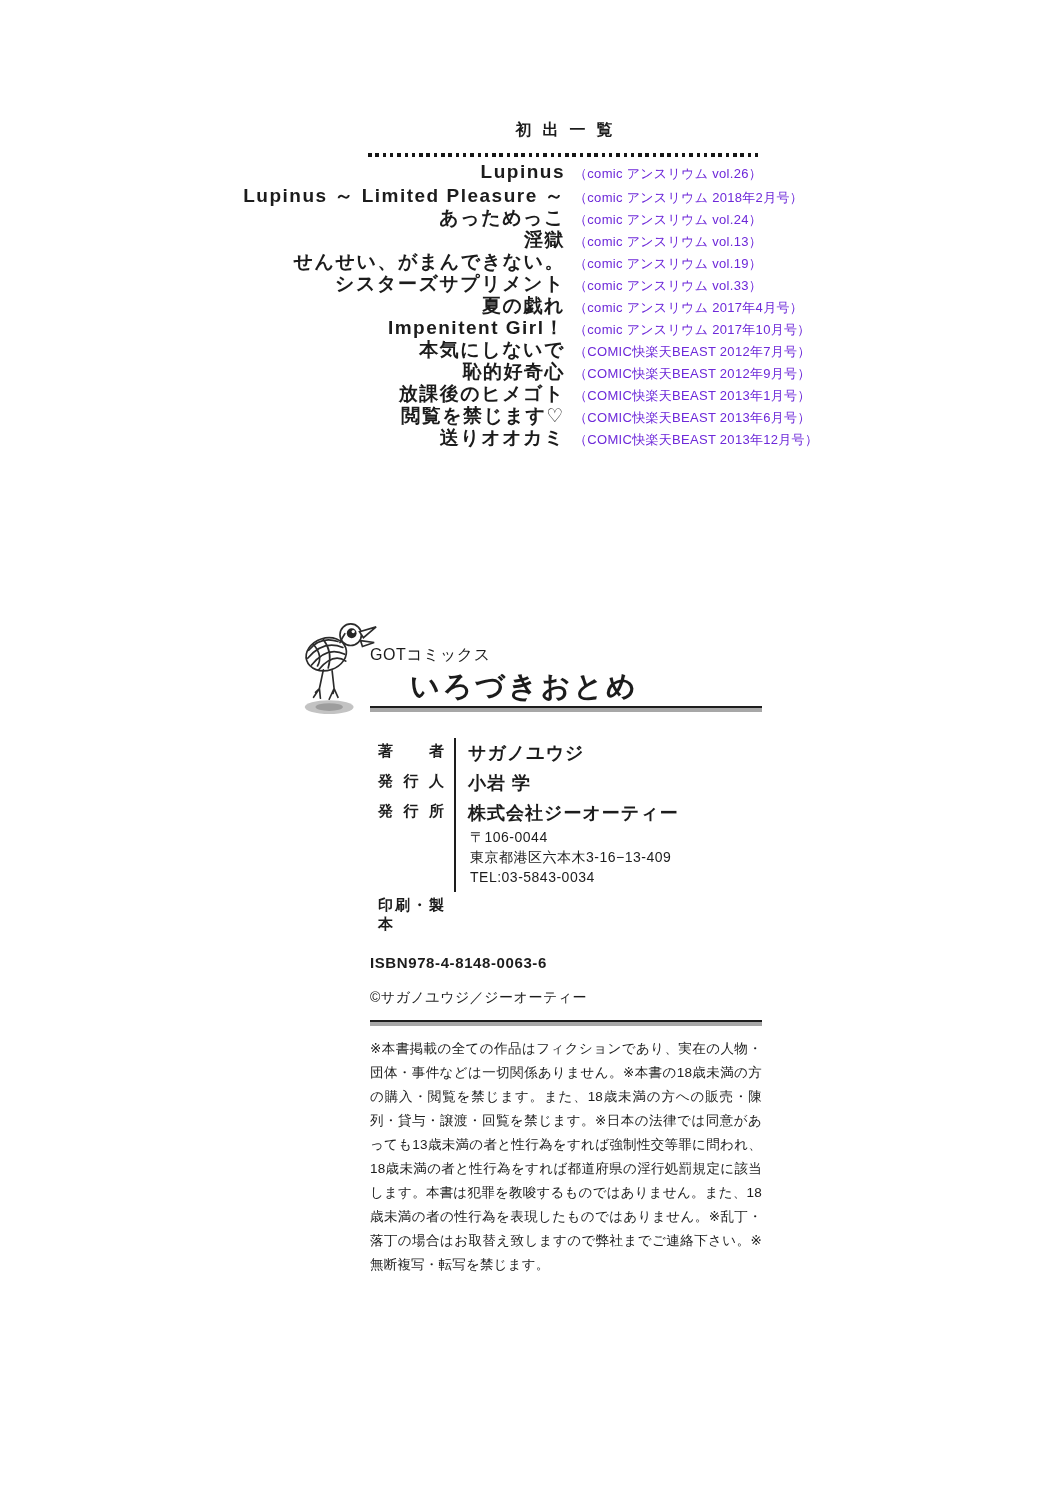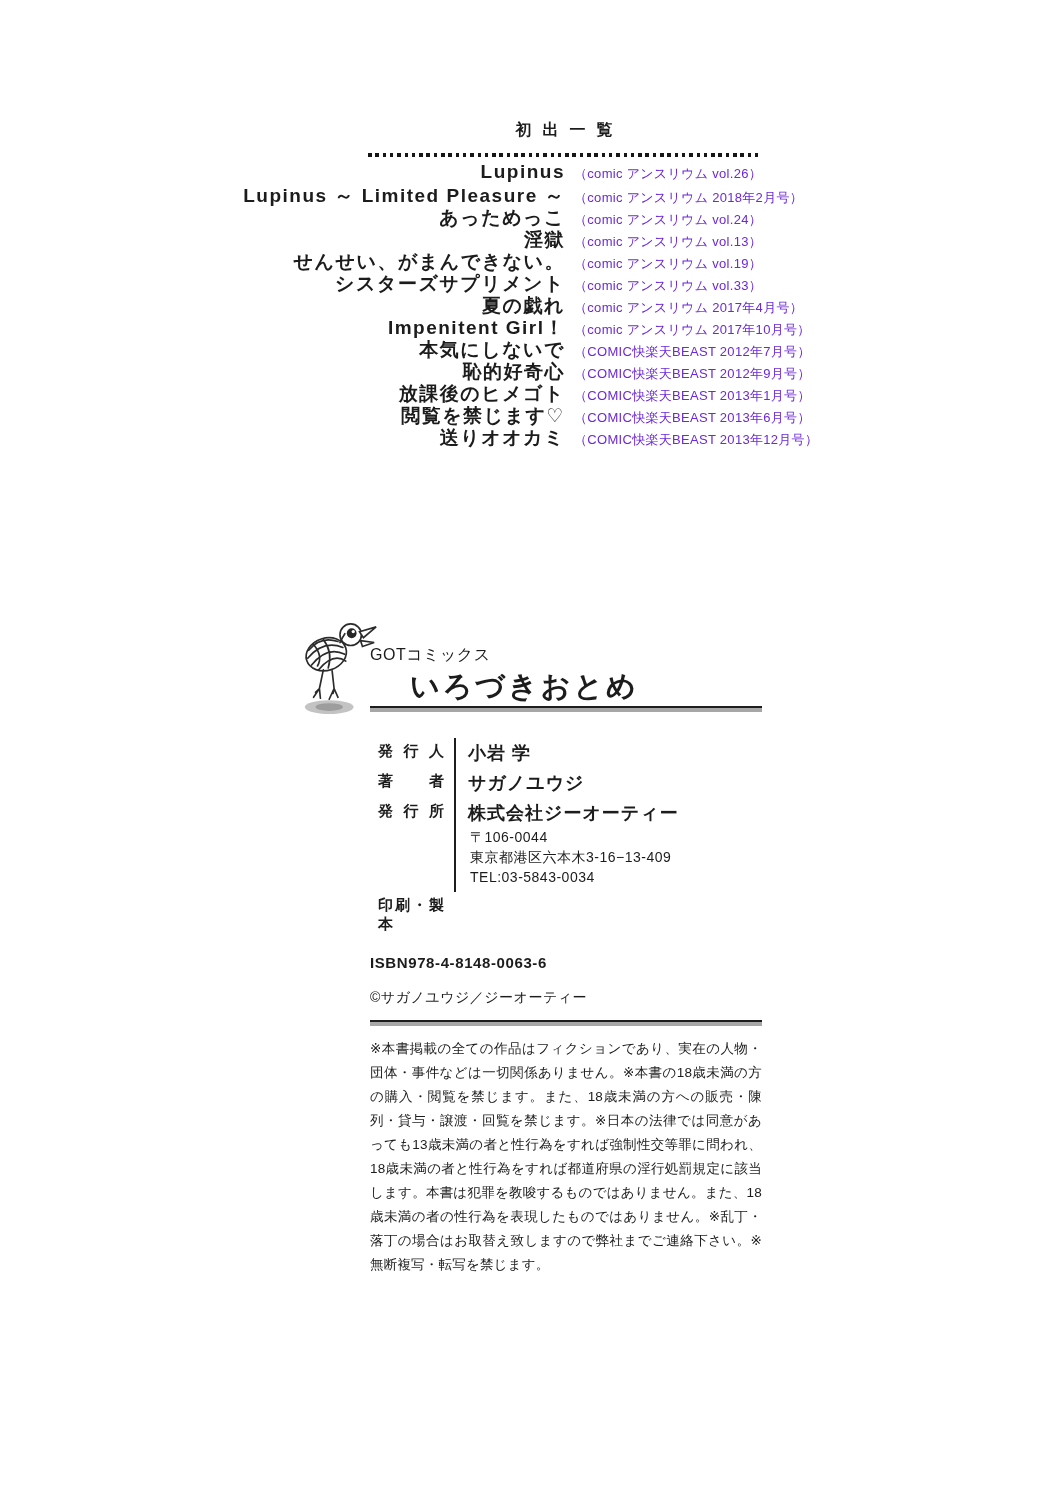--- a/index.html
+++ b/index.html
@@ -197,26 +197,26 @@
     <circle cx="59" cy="18.5" r="5" fill="#262626"></circle>
     <circle cx="60.6" cy="16.8" r="1.7" fill="#ffffff"></circle>
   </svg>
 
   <div class="imprint">GOTコミックス</div>
   <div class="book-title">いろづきおとめ</div>
   <div class="double-rule"></div>
 
   <div class="credits">
     <div class="credit-row">
+      <div class="credit-label">著者</div>
+      <div class="credit-value">サガノユウジ</div>
+    </div>
+    <div class="credit-row">
       <div class="credit-label">発行人</div>
       <div class="credit-value">小岩 学</div>
-    </div>
-    <div class="credit-row">
-      <div class="credit-label">著者</div>
-      <div class="credit-value">サガノユウジ</div>
     </div>
     <div class="credit-row">
       <div class="credit-label">発行所</div>
       <div class="credit-value">
         <div>株式会社ジーオーティー</div>
         <div class="credit-details">
           <div>〒106-0044</div>
           <div>東京都港区六本木3-16−13-409</div>
           <div>TEL:03-5843-0034</div>
         </div>

